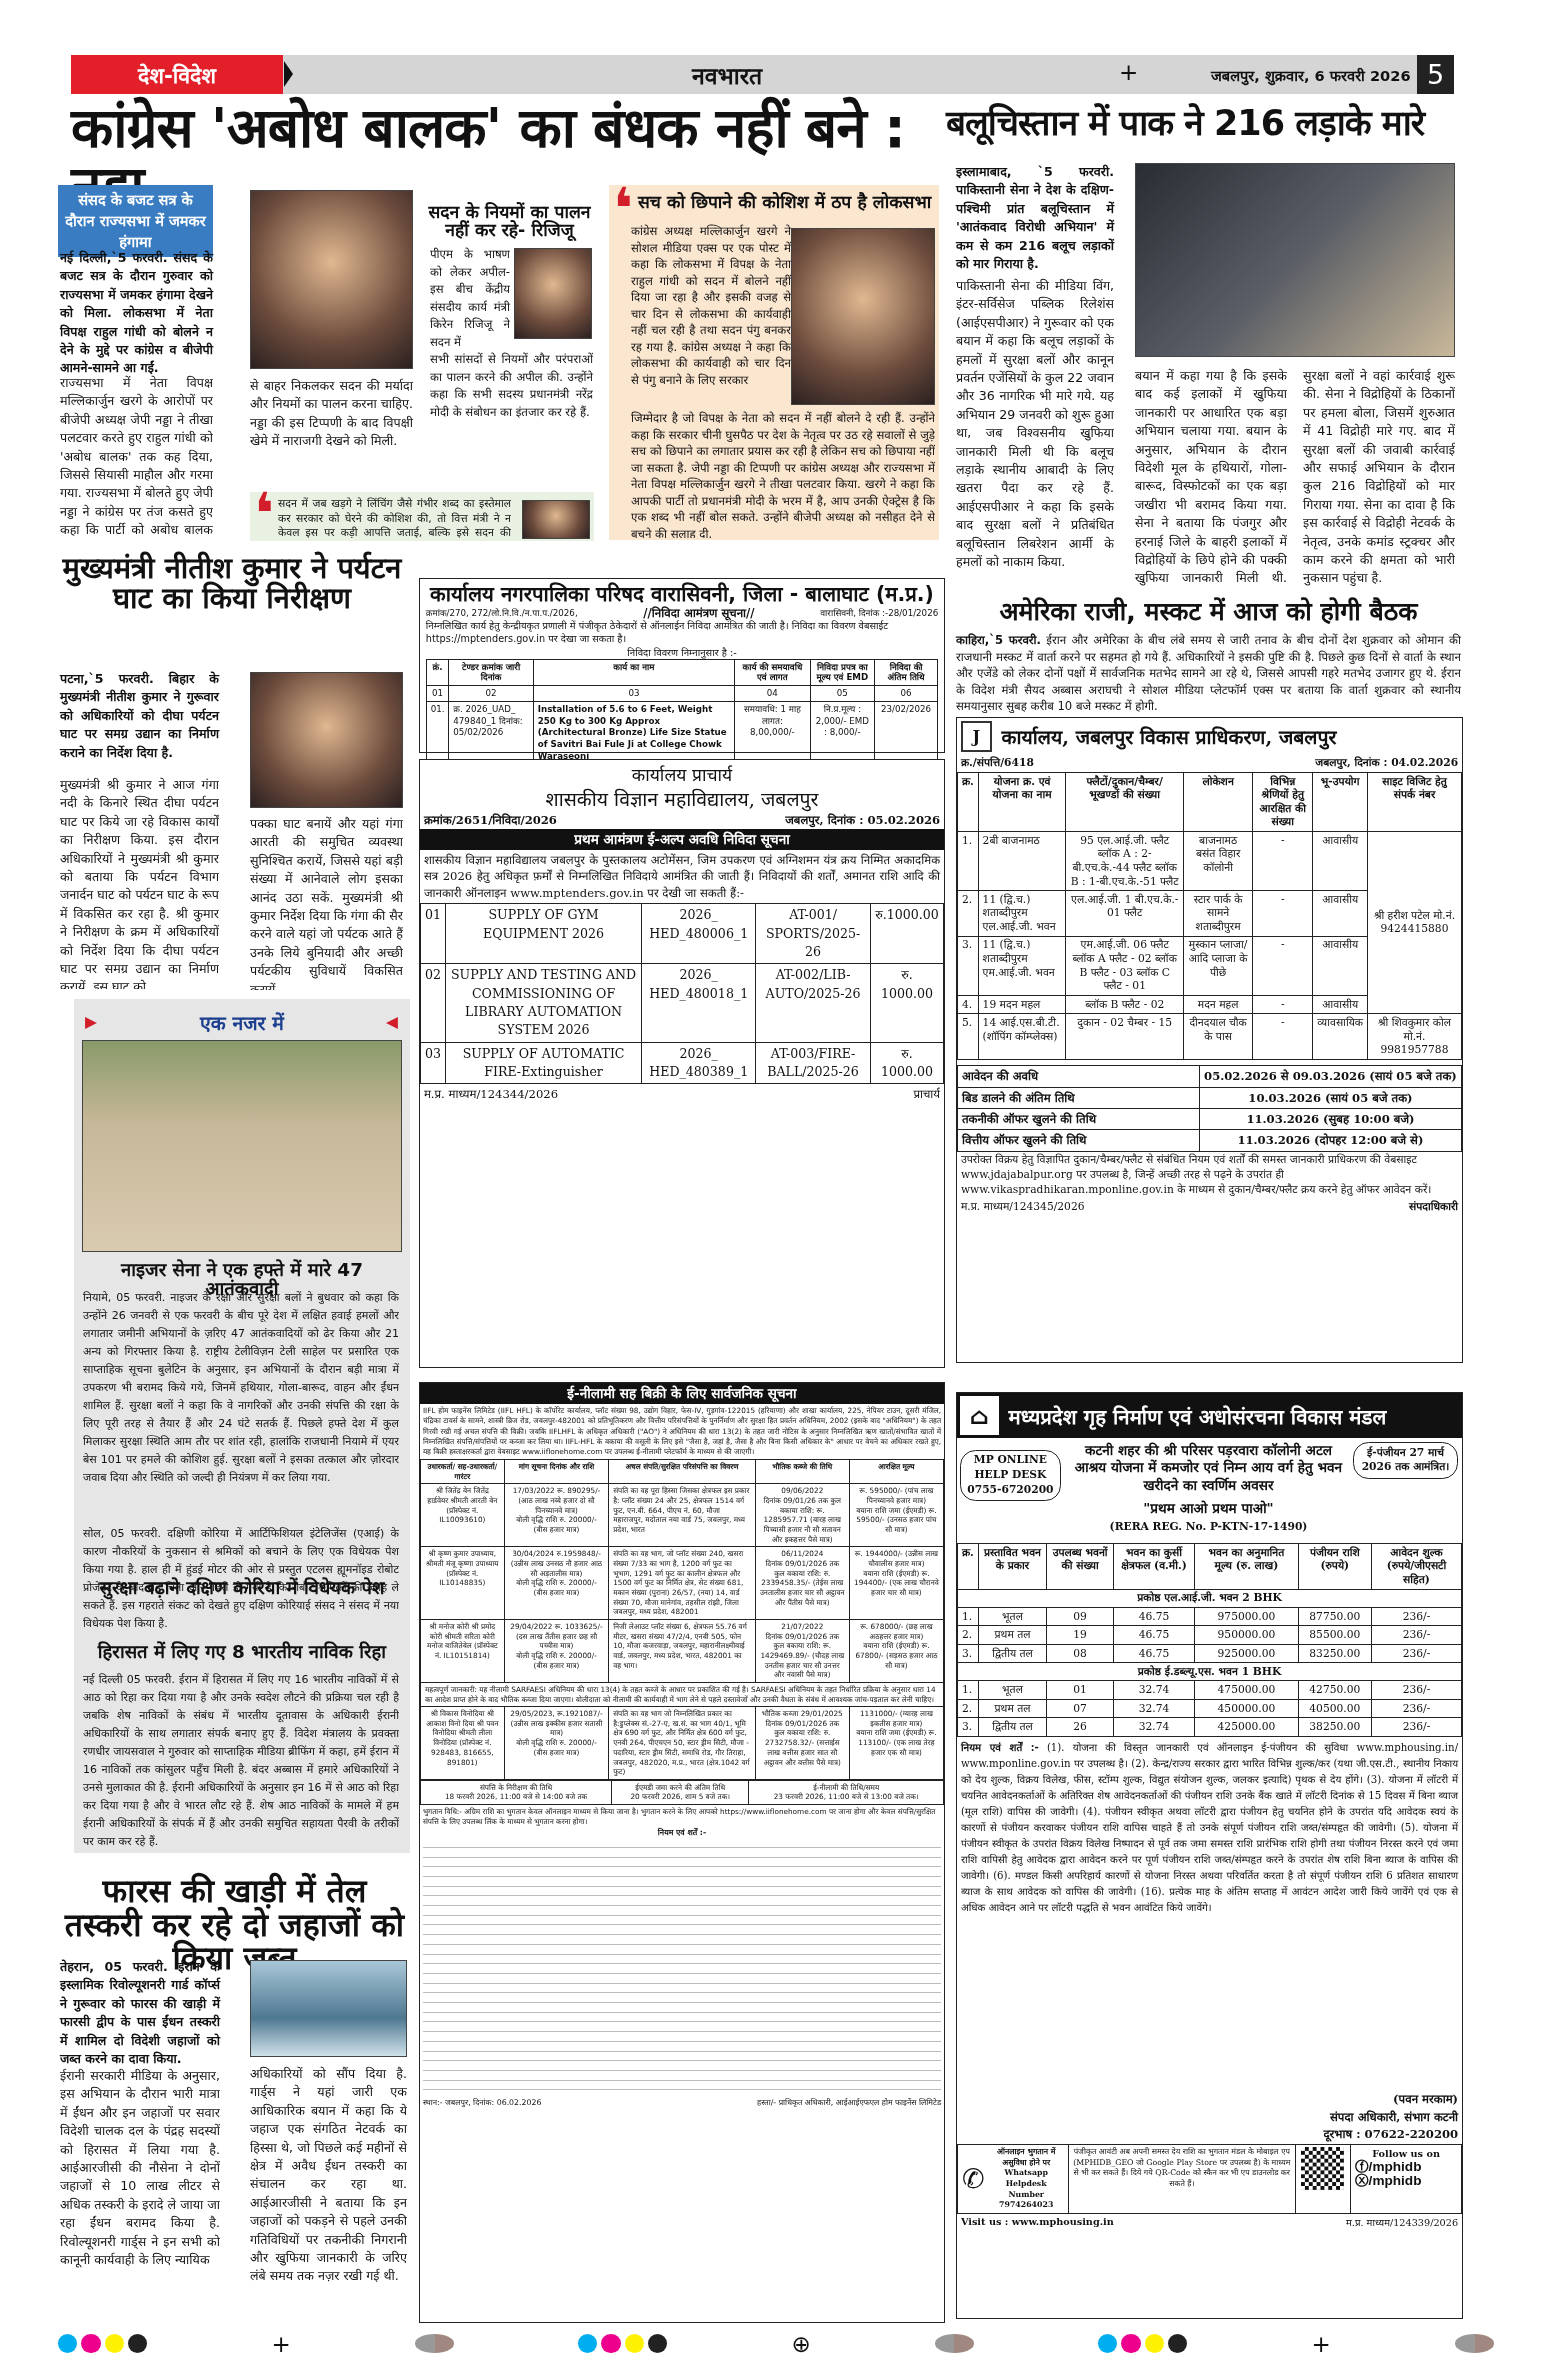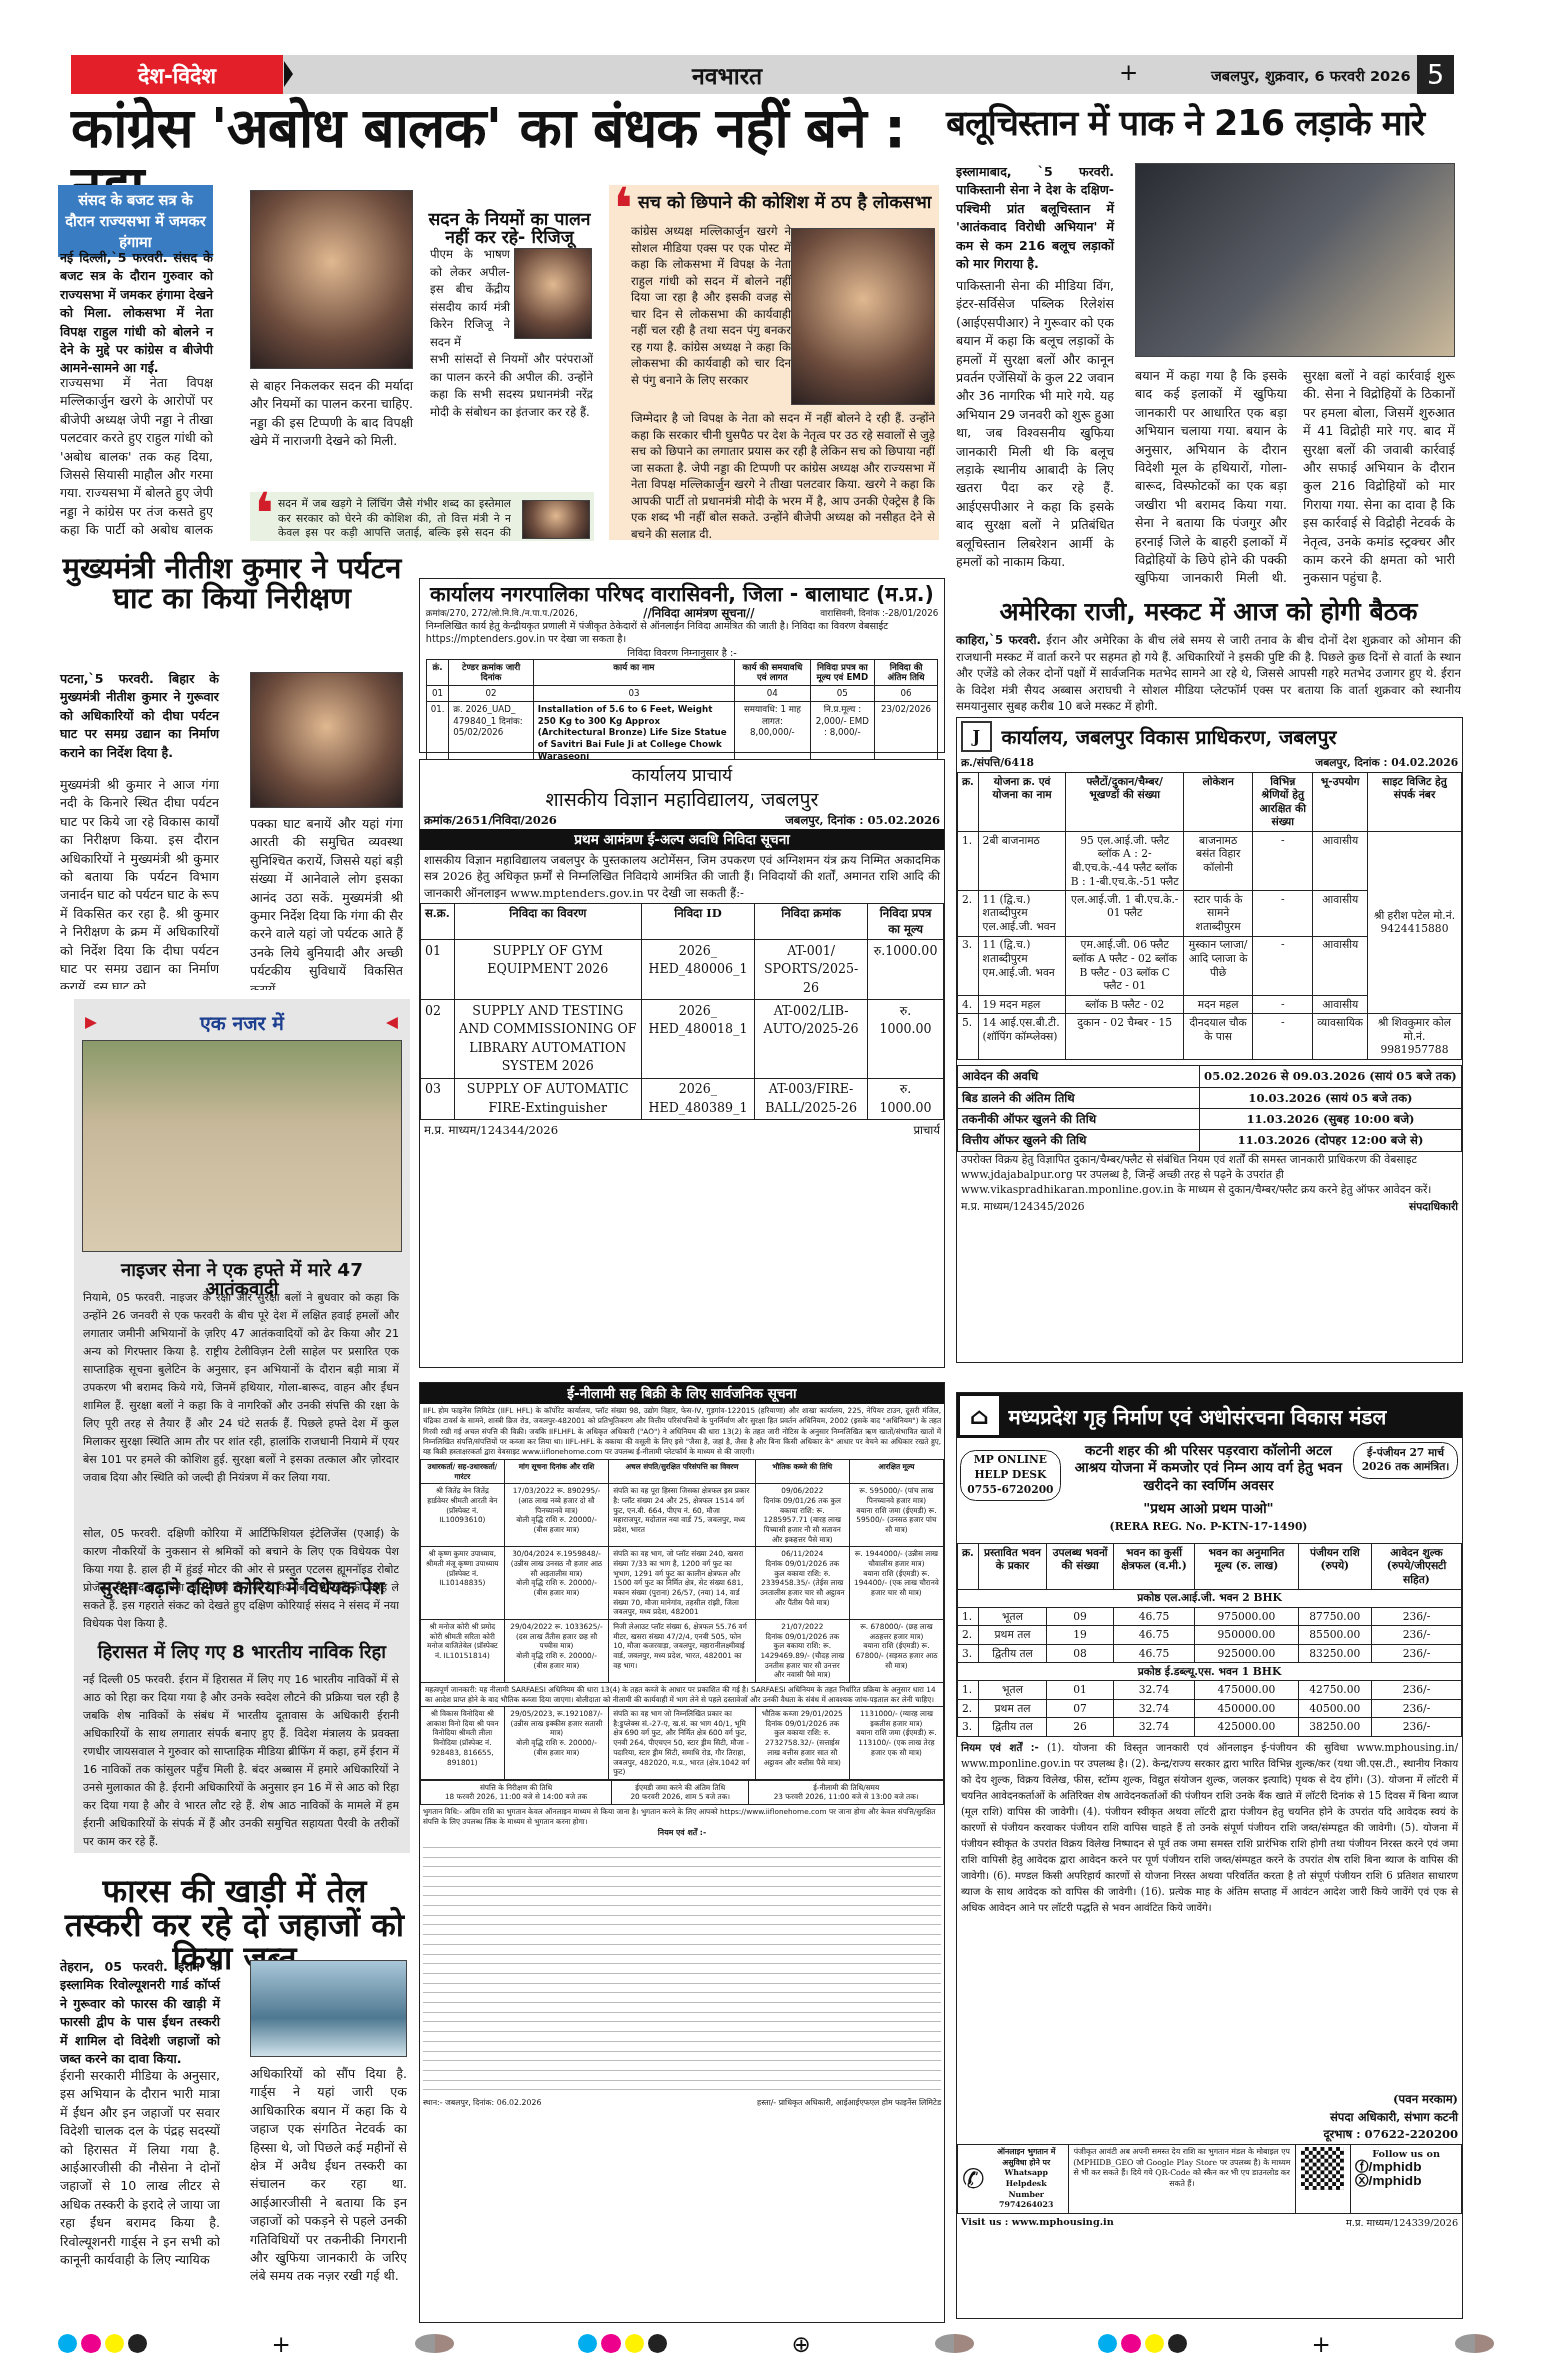--- a/index.html
+++ b/index.html
@@ -56,21 +56,21 @@
 <div class="abs headline" style="left:71px;top:100px;width:844px;font-size:55px;">कांग्रेस 'अबोध बालक' का बंधक नहीं बने : नड्डा</div>
 <div class="abs headline" style="left:946px;top:105px;width:509px;font-size:35px;">बलूचिस्तान में पाक ने 216 लड़ाके मारे</div>
 
 <div class="abs box-blue" style="left:58px;top:185px;width:155px;">संसद के बजट सत्र के दौरान राज्यसभा में जमकर हंगामा</div>
 <div class="abs body-text bold" style="left:60px;top:249px;width:153px;">नई दिल्ली,`5 फरवरी. संसद के बजट सत्र के दौरान गुरुवार को राज्यसभा में जमकर हंगामा देखने को मिला. लोकसभा में नेता विपक्ष राहुल गांधी को बोलने न देने के मुद्दे पर कांग्रेस व बीजेपी आमने-सामने आ गईं.</div>
 <div class="abs body-text" style="left:60px;top:374px;width:153px;height:165px;overflow:hidden;">राज्यसभा में नेता विपक्ष मल्लिकार्जुन खरगे के आरोपों पर बीजेपी अध्यक्ष जेपी नड्डा ने तीखा पलटवार करते हुए राहुल गांधी को 'अबोध बालक' तक कह दिया, जिससे सियासी माहौल और गरमा गया. राज्यसभा में बोलते हुए जेपी नड्डा ने कांग्रेस पर तंज कसते हुए कहा कि पार्टी को अबोध बालक का बंधक नहीं बनना चाहिए. उन्होंने कहा कि कांग्रेस को अहंकार</div>
 
 <div class="abs photo face" style="left:250px;top:190px;width:163px;height:179px;"></div>
 <div class="abs body-text" style="left:250px;top:377px;width:163px;">से बाहर निकलकर सदन की मर्यादा और नियमों का पालन करना चाहिए. नड्डा की इस टिप्पणी के बाद विपक्षी खेमे में नाराजगी देखने को मिली.</div>
 
-<div class="abs headline center" style="left:427px;top:210px;width:165px;font-size:17.5px;letter-spacing:0;">सदन के नियमों का पालन नहीं कर रहे- रिजिजू</div>
+<div class="abs headline center" style="left:427px;top:203px;width:165px;font-size:17.5px;letter-spacing:0;">सदन के नियमों का पालन नहीं कर रहे- रिजिजू</div>
 <div class="abs body-text" style="left:430px;top:246px;width:80px;font-size:11.6px;line-height:17.5px;">पीएम के भाषण को लेकर अपील- इस बीच केंद्रीय संसदीय कार्य मंत्री किरेन रिजिजू ने सदन में</div>
 <div class="abs photo face" style="left:514px;top:248px;width:78px;height:91px;"></div>
 <div class="abs body-text" style="left:430px;top:351px;width:163px;font-size:11.6px;line-height:17.5px;">सभी सांसदों से नियमों और परंपराओं का पालन करने की अपील की. उन्होंने कहा कि सभी सदस्य प्रधानमंत्री नरेंद्र मोदी के संबोधन का इंतजार कर रहे हैं.</div>
 
 <div class="abs mint" style="left:250px;top:492px;width:344px;height:49px;"></div>
 <div class="abs quote-mark" style="left:254px;top:495px;">❛</div>
 <div class="abs body-text" style="left:278px;top:497px;width:233px;height:44px;overflow:hidden;font-size:10.7px;line-height:14.6px;">सदन में जब खड़गे ने लिंचिंग जैसे गंभीर शब्द का इस्तेमाल कर सरकार को घेरने की कोशिश की, तो वित्त मंत्री ने न केवल इस पर कड़ी आपत्ति जताई, बल्कि इसे सदन की कार्यवाही के रिकॉर्ड से हटाने की मांग भी की. सीतारमण ने कांग्रेस को उन्हें शासनकाल की याद दिलाते हुए उन विवादित घटनाओं का जिक्र किया जिन्होंने देशभर में सुर्खियां बटोरी थीं.</div>
 <div class="abs photo face" style="left:522px;top:500px;width:68px;height:39px;"></div>
 
 <div class="abs peach" style="left:609px;top:185px;width:330px;height:355px;"></div>
@@ -167,27 +167,20 @@
   <div class="center" style="font-size:17.5px;line-height:23px;margin-top:3.9px;">कार्यालय प्राचार्य</div>
   <div class="center" style="font-size:19.4px;line-height:25px;">शासकीय विज्ञान महाविद्यालय, जबलपुर</div>
   <div style="display:flex;justify-content:space-between;font-size:11.6px;font-weight:bold;padding:0 3.9px;">
     <span>क्रमांक/2651/निविदा/2026</span>
     <span>जबलपुर, दिनांक : 05.02.2026</span>
   </div>
   <div class="black-bar" style="font-size:13.6px;line-height:21.3px;margin:1.9px 0;">प्रथम आमंत्रण ई-अल्प अवधि निविदा सूचना</div>
   <div style="font-size:11.6px;line-height:16.5px;padding:0 3.9px;text-align:justify;">शासकीय विज्ञान महाविद्यालय जबलपुर के पुस्तकालय अटोमेंसन, जिम उपकरण एवं अग्निशमन यंत्र क्रय निम्मित अकादमिक सत्र 2026 हेतु अधिकृत फ़र्मों से निम्नलिखित निविदाये आमंत्रित की जाती हैं। निविदायों की शर्तों, अमानत राशि आदि की जानकारी ऑनलाइन www.mptenders.gov.in पर देखी जा सकती हैं:-</div>
   <table style="margin-top:1.9px;">
     <tbody>
-        <tr>
-      <th style="font-size:11.6px;line-height:15.5px;">स.क्र.</th>
-      <th style="font-size:11.6px;line-height:15.5px;">निविदा का विवरण</th>
-      <th style="font-size:11.6px;line-height:15.5px;">निविदा ID</th>
-      <th style="font-size:11.6px;line-height:15.5px;">निविदा क्रमांक</th>
-      <th style="font-size:11.6px;line-height:15.5px;">निविदा प्रपत्र का मूल्य</th>
-    </tr>
     <tr>
       <td style="font-size:12.6px;line-height:18.4px;">01</td>
       <td class="center" style="font-size:12.6px;line-height:18.4px;">SUPPLY OF GYM EQUIPMENT 2026</td>
       <td class="center" style="font-size:12.6px;line-height:18.4px;">2026_ HED_480006_1</td>
       <td class="center" style="font-size:12.6px;line-height:18.4px;">AT-001/ SPORTS/2025-26</td>
       <td class="center" style="font-size:12.6px;line-height:18.4px;">रु.1000.00</td>
     </tr>
     <tr>
       <td style="font-size:12.6px;line-height:18.4px;">02</td>
       <td class="center" style="font-size:12.6px;line-height:18.4px;">SUPPLY AND TESTING AND COMMISSIONING OF LIBRARY AUTOMATION SYSTEM 2026</td>

